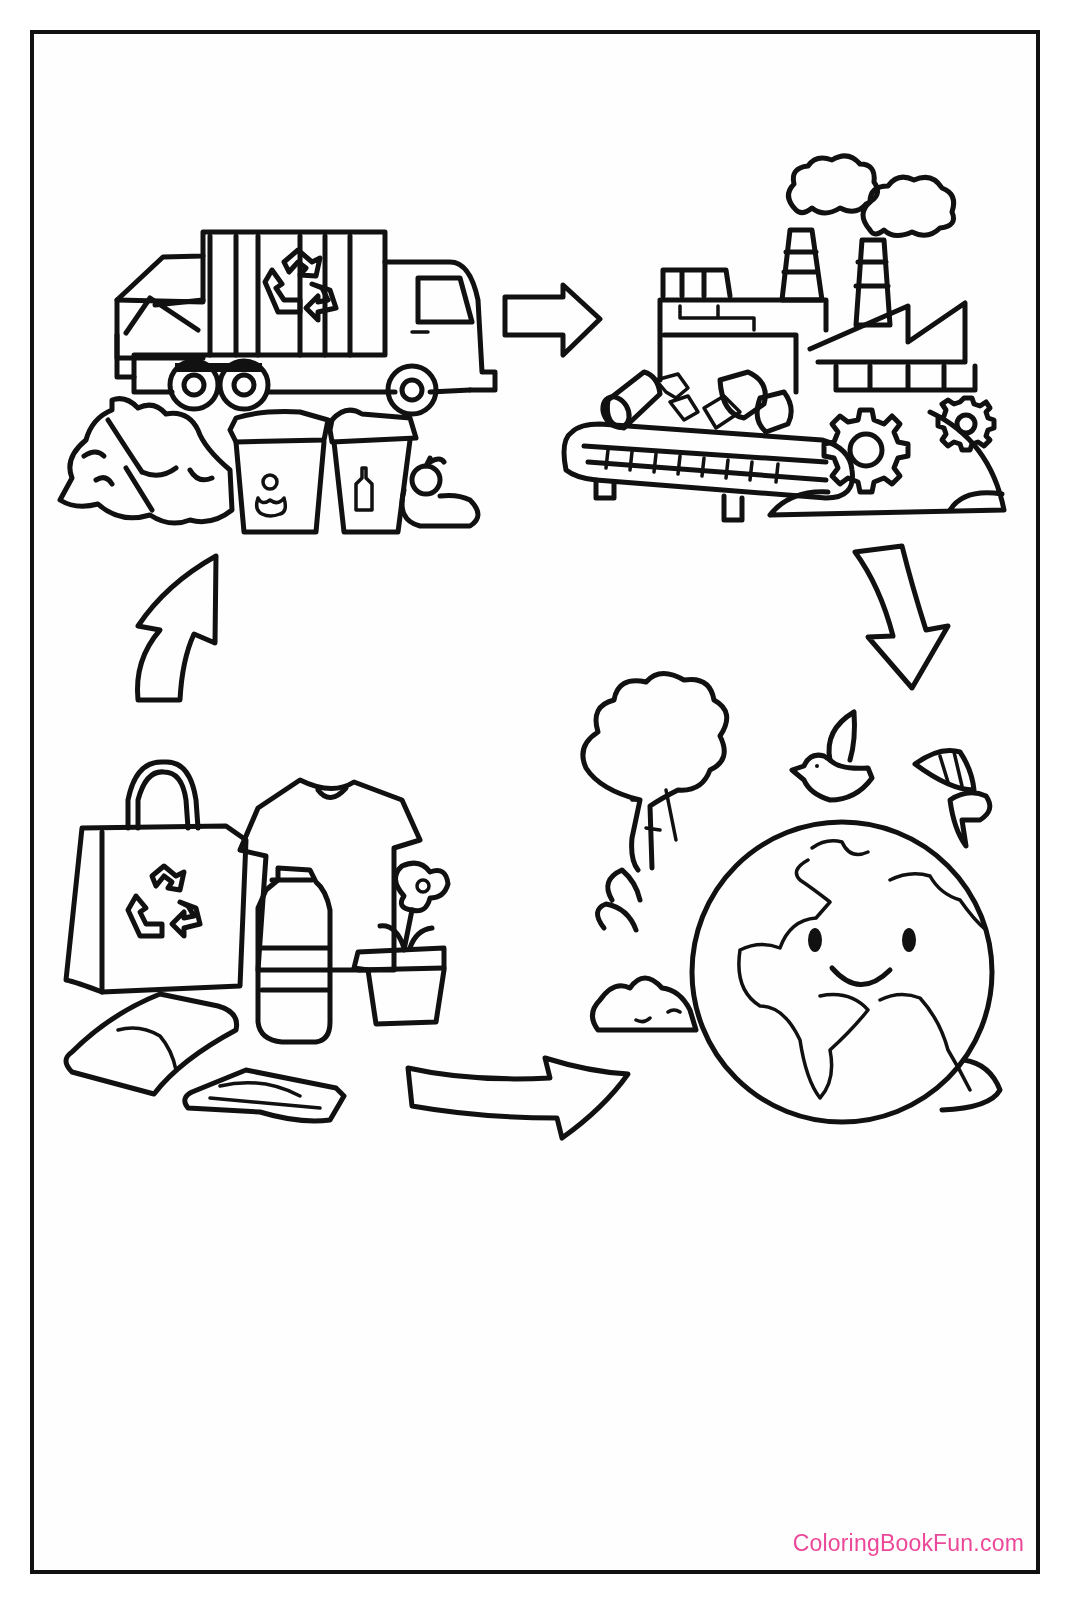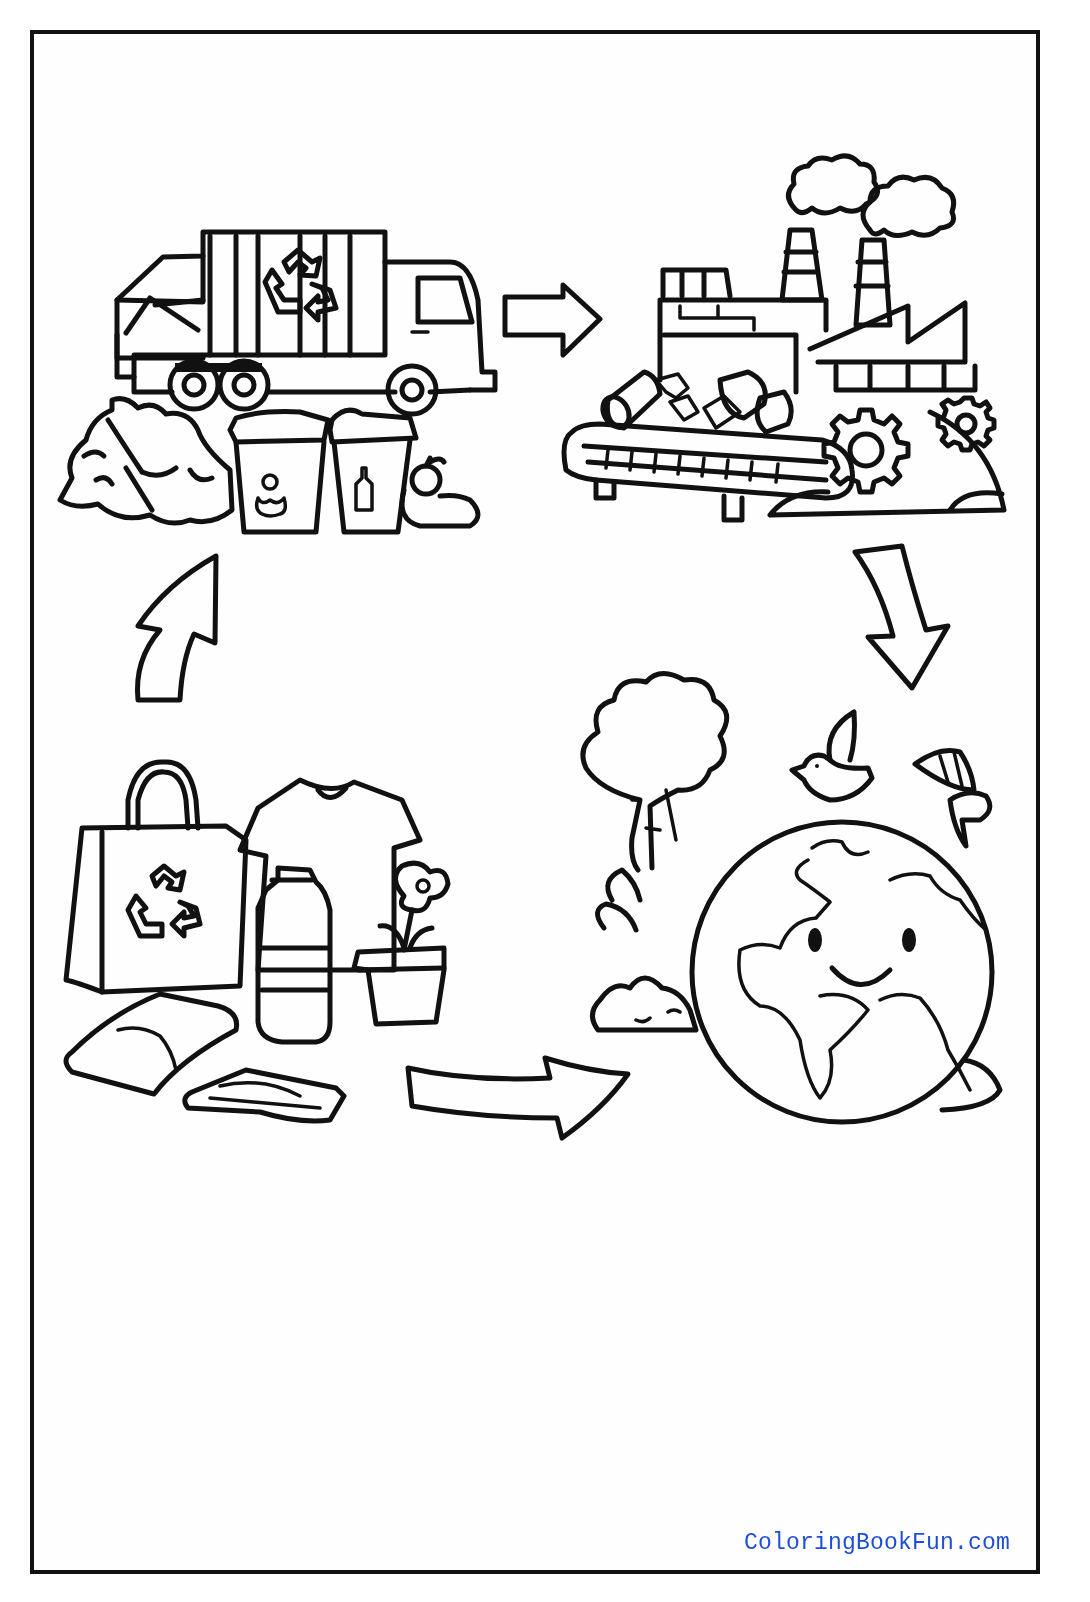--- a/index.html
+++ b/index.html
@@ -2,21 +2,21 @@
 <html><head>
 <meta charset="utf-8">
 <style>
   html, body { margin:0; padding:0; background:#ffffff; }
   body { width:1090px; height:1602px; position:relative; overflow:hidden; font-family:"DejaVu Sans", sans-serif; }
   .frame { position:absolute; left:30px; top:30px; width:1002px; height:1536px; border:4px solid #111; background:#fefefe; box-sizing:content-box; }
   svg.art { position:absolute; left:0; top:0; width:1090px; height:1602px; }
   .art * { fill:none; stroke:#111; stroke-width:5; stroke-linejoin:round; stroke-linecap:round; }
   .art .fillblk { fill:#111; stroke:none; }
   .art .thin { stroke-width:3.5; }
-  .credit { position:absolute; right:80px; top:1530px; font-size:23px; color:#1d4ed8; letter-spacing:0.2px; font-family:Liberation Mono, monospace; }
+  .credit { position:absolute; right:66px; top:1530px; font-size:23px; color:#ec4899; letter-spacing:0.2px; font-family:Liberation Sans, sans-serif; }
 </style>
 </head>
 <body>
 
 <div class="frame"></div>
 
 <svg class="art" viewBox="0 0 1090 1602" xmlns="http://www.w3.org/2000/svg">
 
   <g>
 

